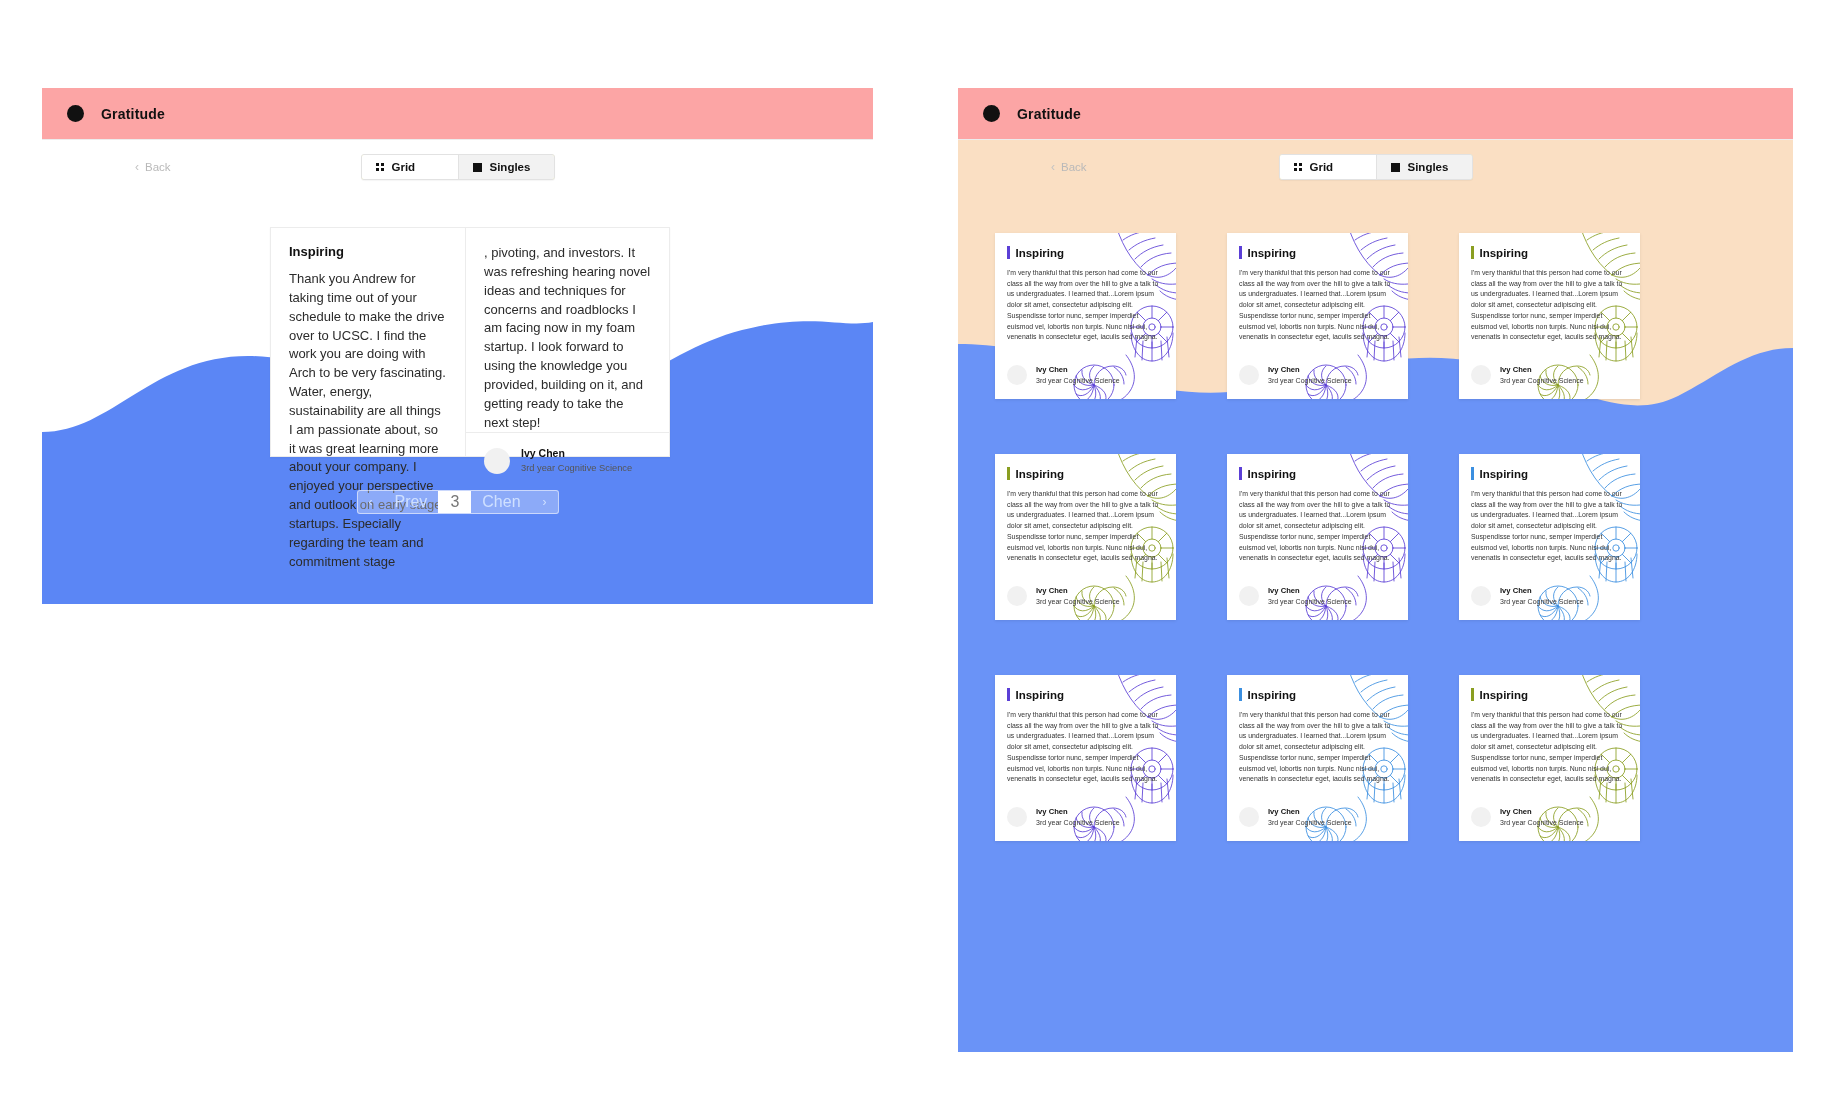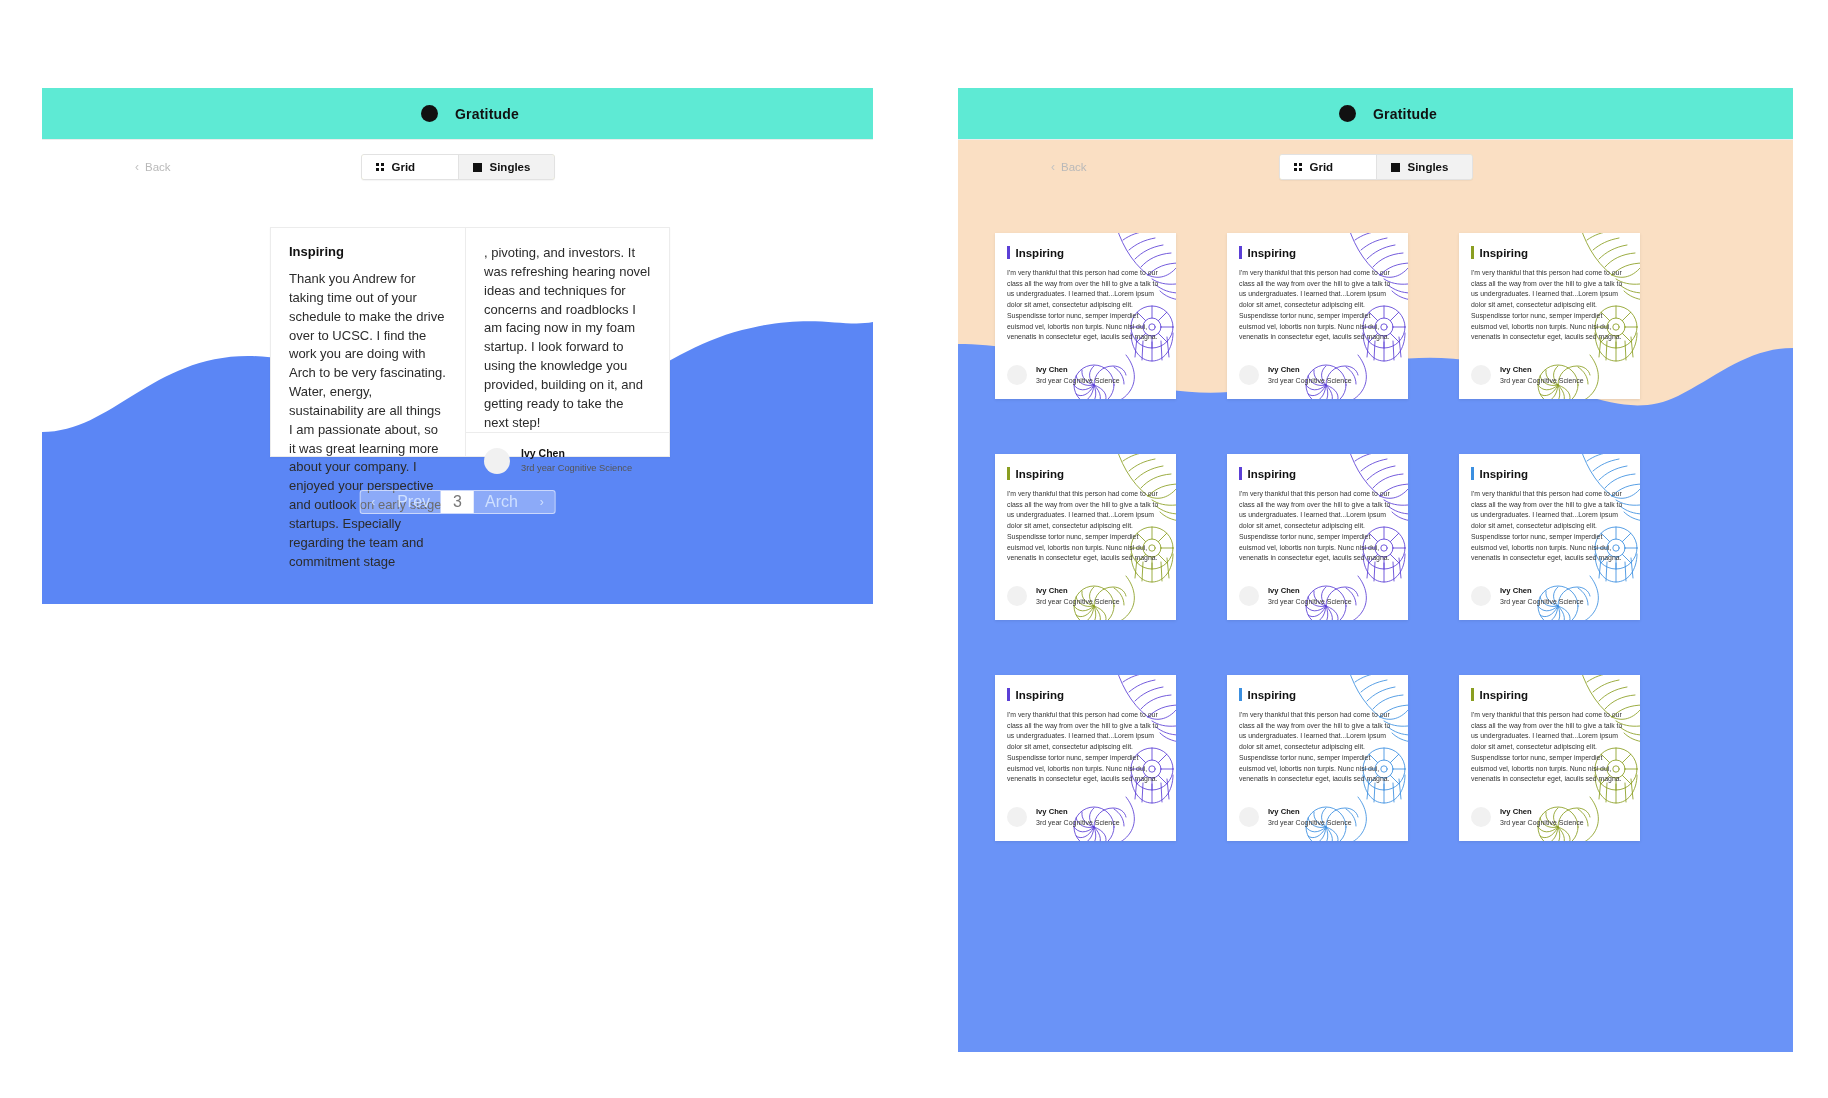--- a/index.html
+++ b/index.html
@@ -11,23 +11,23 @@
   }
   .stage { position: relative; width: 1828px; height: 1098px; background: #fff; }
 
   
   .panel { position: absolute; background: #ffffff; }
   #panel-left  { left: 42px;  top: 88px; width: 831px; height: 516px; }
   #panel-right { left: 958px; top: 88px; width: 835px; height: 964px; }
 
   
   .app-header {
-    position: relative; height: 52px; background: #5eead4;
+    position: relative; height: 52px; background: #fca5a5;
     display: flex; align-items: center; padding-left: 25px;
-    border-bottom: 1px solid #ececec; z-index: 6; justify-content: center;
+    border-bottom: 1px solid #ececec; z-index: 6;
   }
   .brand-dot {
     width: 17px; height: 17px; border-radius: 50%;
     background: #111; margin-right: 17px; flex: 0 0 auto;
   }
   .brand-title { font-size: 14px; font-weight: bold; color: #111; letter-spacing: .2px; }
 
   
   .toolbar {
     position: relative; height: 54px; z-index: 6;
@@ -192,21 +192,21 @@
                 <span class="author-meta" style="display:block">3rd year Cognitive Science</span>
               </span>
             </div>
           </div>
         </div>
 
         <div class="pager">
           <button class="pg arrow">‹</button>
           <button class="pg">Prev</button>
           <button class="pg current divider-l divider-r">3</button>
-          <button class="pg">Arch</button>
+          <button class="pg">Chen</button>
           <button class="pg arrow">›</button>
         </div>
 
       </div>
     </div>
   </div>
 
   <div class="panel" id="panel-right">
 
     <div class="app-header">

